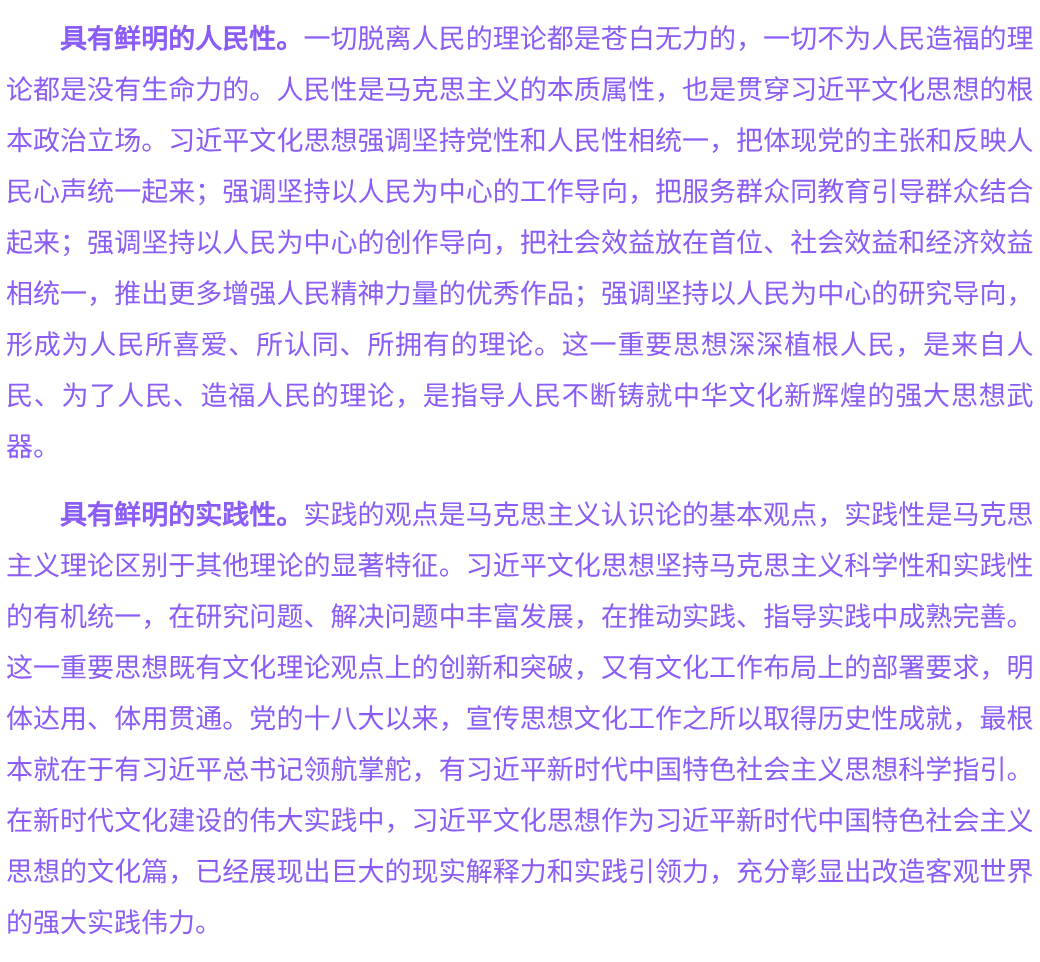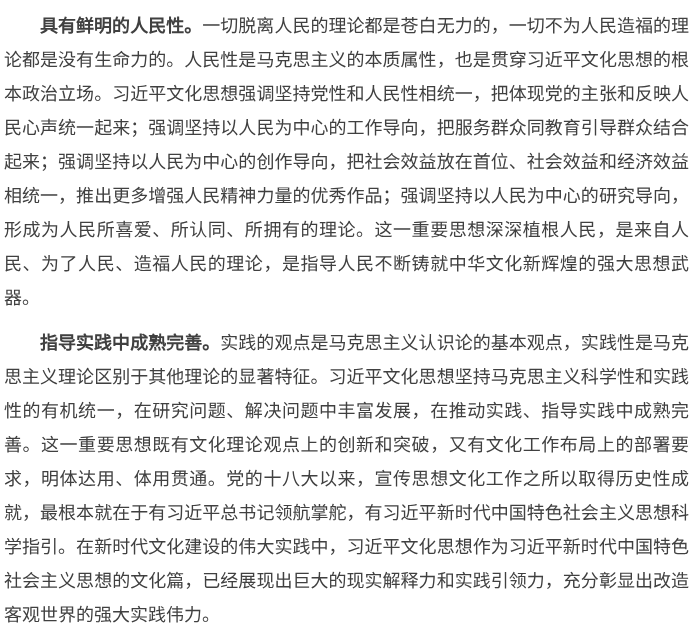--- a/index.html
+++ b/index.html
@@ -12,32 +12,32 @@
     height: 641px;
     overflow: hidden;
   }
   .article {
     box-sizing: border-box;
     width: 693px;
     padding: 9px 4px 0 4px;
     font-family: "Liberation Sans", "DejaVu Sans", sans-serif;
     font-size: 18px;
     line-height: 34px;
-    color: #404040;
+    color: #8b5cf6;
     text-align: justify;
     letter-spacing: 0;
   }
   .para {
     margin: 0 0 11px 0;
     text-indent: 2em;
     word-break: break-all;
   }
   .lead {
     font-weight: bold;
   }
 </style>
 </head>
 <body>
 
 <main class="article">
   <p class="para"><strong class="lead">具有鲜明的人民性。</strong><span>一切脱离人民的理论都是苍白无力的，一切不为人民造福的理论都是没有生命力的。人民性是马克思主义的本质属性，也是贯穿习近平文化思想的根本政治立场。习近平文化思想强调坚持党性和人民性相统一，把体现党的主张和反映人民心声统一起来；强调坚持以人民为中心的工作导向，把服务群众同教育引导群众结合起来；强调坚持以人民为中心的创作导向，把社会效益放在首位、社会效益和经济效益相统一，推出更多增强人民精神力量的优秀作品；强调坚持以人民为中心的研究导向，形成为人民所喜爱、所认同、所拥有的理论。这一重要思想深深植根人民，是来自人民、为了人民、造福人民的理论，是指导人民不断铸就中华文化新辉煌的强大思想武器。</span></p>
-  <p class="para"><strong class="lead">指导实践中成熟完善。</strong><span>实践的观点是马克思主义认识论的基本观点，实践性是马克思主义理论区别于其他理论的显著特征。习近平文化思想坚持马克思主义科学性和实践性的有机统一，在研究问题、解决问题中丰富发展，在推动实践、指导实践中成熟完善。这一重要思想既有文化理论观点上的创新和突破，又有文化工作布局上的部署要求，明体达用、体用贯通。党的十八大以来，宣传思想文化工作之所以取得历史性成就，最根本就在于有习近平总书记领航掌舵，有习近平新时代中国特色社会主义思想科学指引。在新时代文化建设的伟大实践中，习近平文化思想作为习近平新时代中国特色社会主义思想的文化篇，已经展现出巨大的现实解释力和实践引领力，充分彰显出改造客观世界的强大实践伟力。</span></p>
+  <p class="para"><strong class="lead">具有鲜明的实践性。</strong><span>实践的观点是马克思主义认识论的基本观点，实践性是马克思主义理论区别于其他理论的显著特征。习近平文化思想坚持马克思主义科学性和实践性的有机统一，在研究问题、解决问题中丰富发展，在推动实践、指导实践中成熟完善。这一重要思想既有文化理论观点上的创新和突破，又有文化工作布局上的部署要求，明体达用、体用贯通。党的十八大以来，宣传思想文化工作之所以取得历史性成就，最根本就在于有习近平总书记领航掌舵，有习近平新时代中国特色社会主义思想科学指引。在新时代文化建设的伟大实践中，习近平文化思想作为习近平新时代中国特色社会主义思想的文化篇，已经展现出巨大的现实解释力和实践引领力，充分彰显出改造客观世界的强大实践伟力。</span></p>
 </main>
 
 </body></html>

